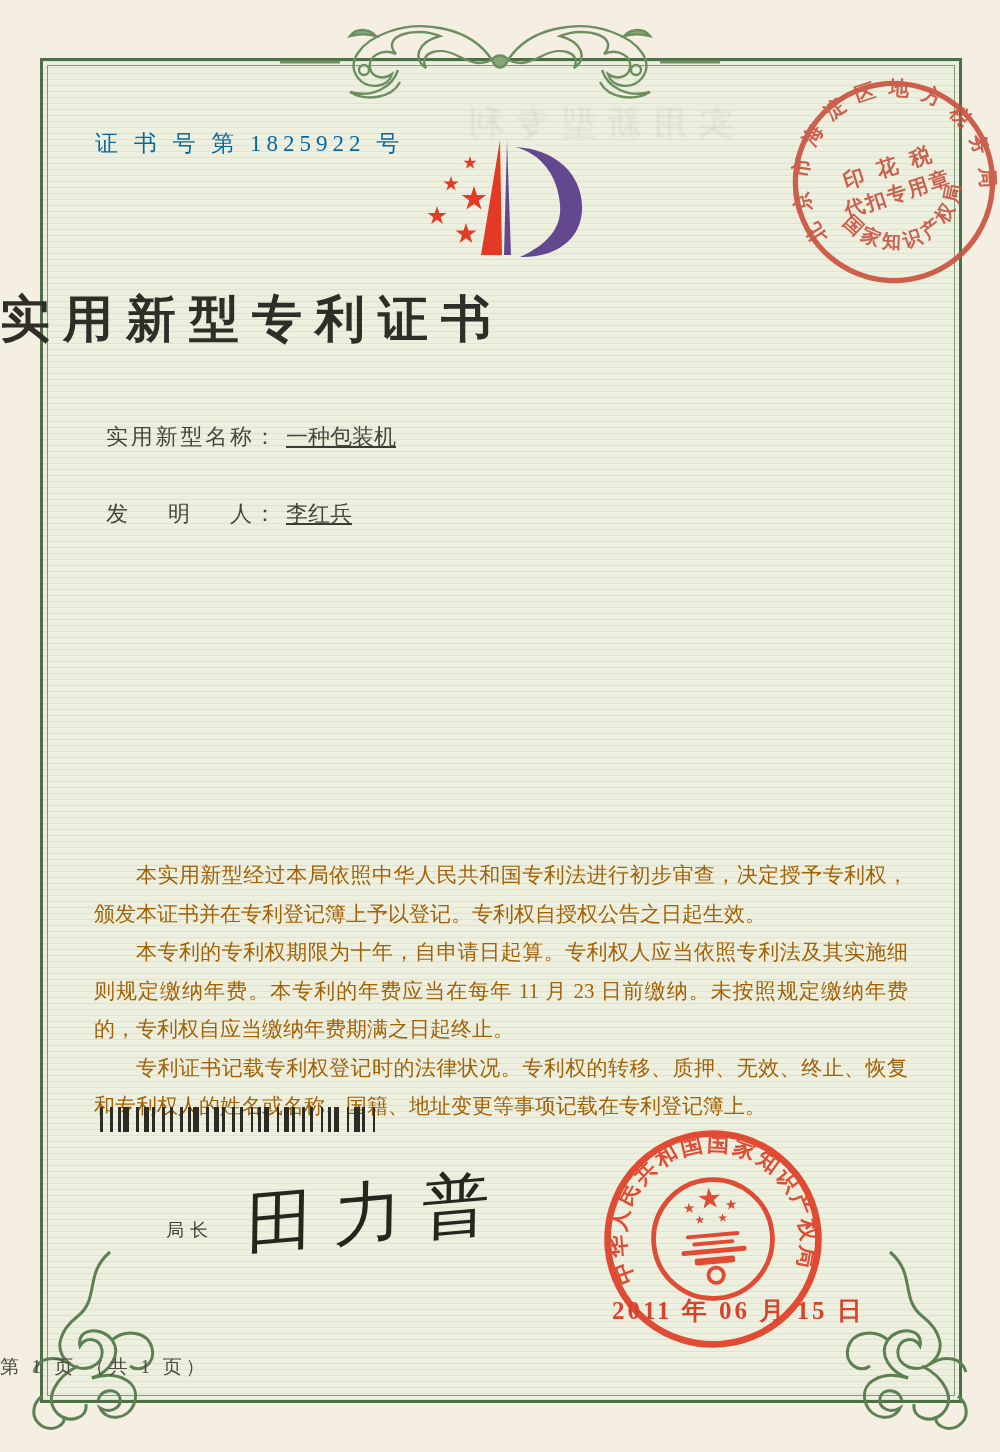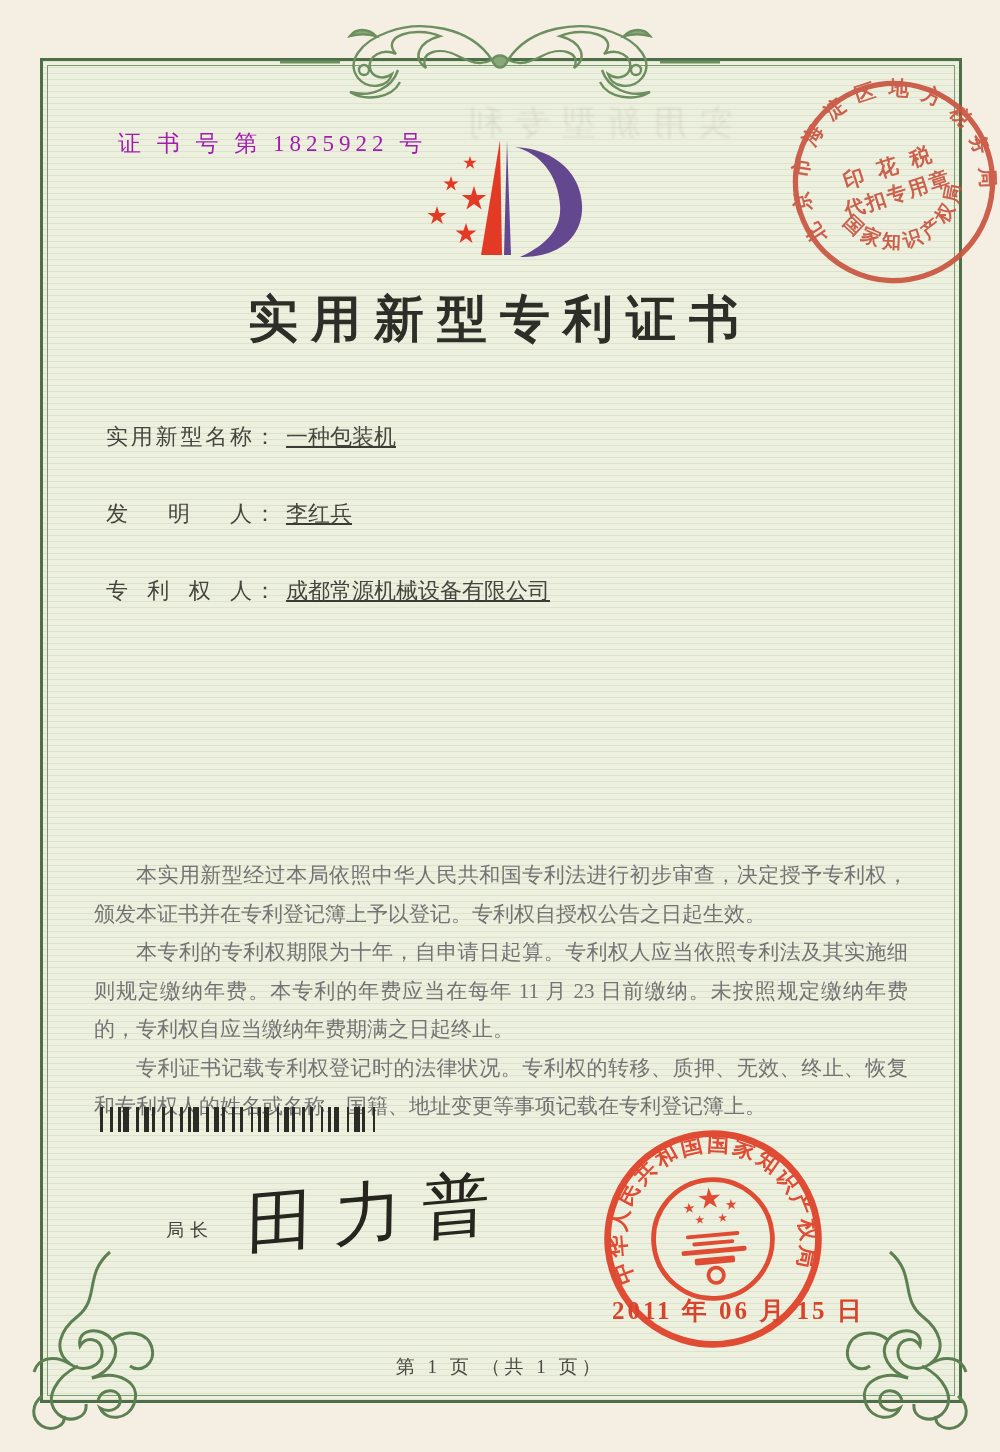--- a/index.html
+++ b/index.html
@@ -25,36 +25,36 @@
   .flip { transform:scaleX(-1); }
   
   .ghost {
     position:absolute; left:385px; top:100px; width:420px;
     font-size:34px; letter-spacing:12px; color:#70706a;
     opacity:.12; filter:blur(1.3px); transform:scaleX(-1);
     white-space:nowrap; text-align:center;
   }
   .cert-no {
     position:absolute; left:95px; top:128px;
-    font-size:23px; letter-spacing:5px; color:#a21caf;margin-left:23px;
+    font-size:23px; letter-spacing:5px; color:#0369a1;
   }
   .title {
-    position:absolute; left:0; right:0; top:286px; text-align:center;
+    position:absolute; left:0; right:0; top:286px; 
     font-size:50px; font-weight:bold; letter-spacing:13px; color:#2e2e29;
   }
   .fields { position:absolute; left:106px; top:422px; width:760px;text-decoration:underline; }
   .field-row { height:77px; font-size:22px; color:#45453e; white-space:nowrap; }
   .field-label {
     display:inline-block; width:146px; text-align:justify; text-align-last:justify;
     vertical-align:top;
   }
   .field-colon { display:inline-block; margin:0 10px 0 2px; }
   .paragraphs {
     position:absolute; left:94px; top:856px; width:814px;
-    font-size:21px; line-height:38.5px; text-align:justify; color:#737373;
+    font-size:21px; line-height:38.5px; text-align:justify; color:#a16207;
   }
   .paragraphs p { text-indent:2em; }
   
   .barcode {
     position:absolute; left:100px; top:1107px; width:318px; height:25px;
     display:flex; align-items:stretch; overflow:hidden;
   }
   .bc-bar { background:#2c2c26; flex:none; }
   .bc-space { background:transparent; flex:none; }
   
@@ -66,21 +66,21 @@
     transform:rotate(-5deg) skewX(-6deg); white-space:nowrap;
   }
   
   .tax-stamp { position:absolute; left:788px; top:76px; transform:rotate(-18deg); opacity:.92; }
   .gov-seal  { position:absolute; left:598px; top:1124px; transform:rotate(-5deg); opacity:.95; }
   .date-stamp {
     position:absolute; left:612px; top:1294px;
     font-size:25px; letter-spacing:3px; color:#d8432c; font-weight:bold; white-space:nowrap;
   }
   .footer {
-    position:absolute; left:0; right:0; top:1354px; text-align:center;
+    position:absolute; left:0; right:0; top:1354px; 
     font-size:19px; letter-spacing:4px; color:#4a4a42;
   }
   text { font-family:"Liberation Serif","DejaVu Serif",serif; }
 </style>
 </head>
 <body>
 
 <div class="page">
 
   <div class="frame">
@@ -158,23 +158,20 @@
   </svg>
 
   <div class="title">实用新型专利证书</div>
 
   <div class="fields">
     <div class="field-row">
       <span class="field-label">实用新型名称</span><span class="field-colon">：</span><span>一种包装机</span>
     </div>
     <div class="field-row">
       <span class="field-label">发明人</span><span class="field-colon">：</span><span>李红兵</span>
-    </div>
-    <div class="field-row">
-      <span class="field-label">专利权人</span><span class="field-colon">：</span><span>成都常源机械设备有限公司</span>
     </div>
   </div>
 
   <div class="paragraphs">
     <p>本实用新型经过本局依照中华人民共和国专利法进行初步审查，决定授予专利权，颁发本证书并在专利登记簿上予以登记。专利权自授权公告之日起生效。</p>
     <p>本专利的专利权期限为十年，自申请日起算。专利权人应当依照专利法及其实施细则规定缴纳年费。本专利的年费应当在每年 11 月 23 日前缴纳。未按照规定缴纳年费的，专利权自应当缴纳年费期满之日起终止。</p>
     <p>专利证书记载专利权登记时的法律状况。专利权的转移、质押、无效、终止、恢复和专利权人的姓名或名称、国籍、地址变更等事项记载在专利登记簿上。</p>
   </div>
 
   <div class="barcode">

